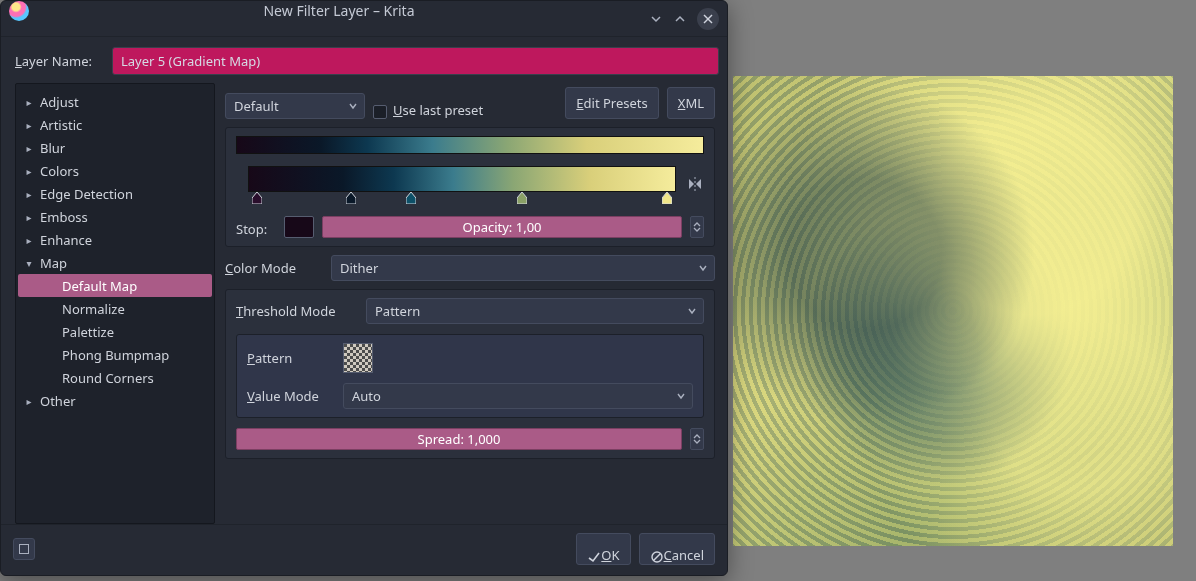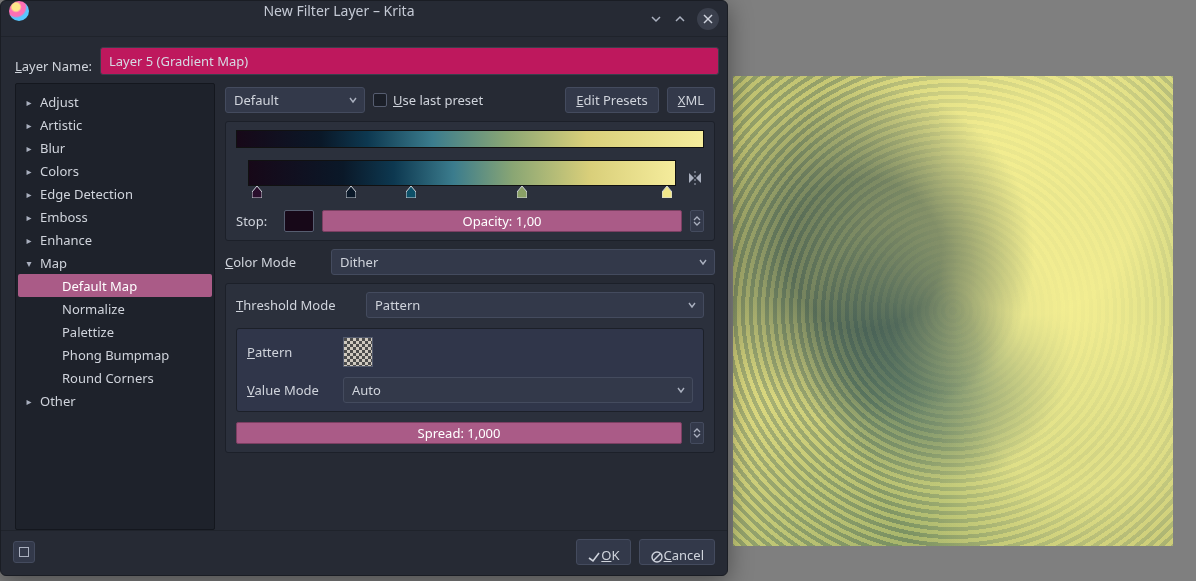--- a/index.html
+++ b/index.html
@@ -23,21 +23,21 @@
   .win-btns { display: flex; gap: 10px; align-items: center; }
   .chev { width: 14px; height: 14px; display:inline-block; }
   .chev svg { width:14px; height:14px; }
   .close-btn {
     width: 22px; height: 22px; border-radius: 50%; background: #3a3f4c;
     display:flex; align-items:center; justify-content:center;
   }
   .close-btn svg { width:12px; height:12px; }
 
   .row-layername {
-    display:flex; align-items:flex-end; gap:8px; padding: 10px 8px 8px 14px;
+    display:flex; align-items:center; gap:20px; padding: 10px 8px 8px 14px;
   }
   .label-underline { color:#d0d4dc; }
   .label-underline .u { text-decoration: underline; }
   .text-input {
     flex:1; background:#be185d; border:1px solid #3a3f4c; border-radius:3px;
     height:28px; padding:0 8px; color:#d6dae4;
   }
 
   .body-split { display:flex; flex:1; gap:8px; padding:0 10px 0 14px; min-height:0; }
 
@@ -49,33 +49,33 @@
     display:flex; align-items:center; height:23px; padding-left:6px; gap:6px;
     border-radius:2px; cursor:default;
   }
   .tree-item .caret { width:10px; display:inline-flex; justify-content:center; color:#aab0bf; font-size:10px; }
   .tree-child { padding-left:44px; height:23px; display:flex; align-items:center; border-radius:2px; }
   .tree-selected { background:#aa5b87; color:#fff; }
   .tree-selected span { color:#fff; }
 
   .right-pane { flex:1; display:flex; flex-direction:column; gap:8px; padding:4px 2px 0 2px; }
   .group-box { background:#2b303c; border:1px solid #1c2029; border-radius:3px; padding:8px 10px; }
-  .row { display:flex; align-items:center; gap:8px; }
+  .row { display:flex; align-items:flex-end; gap:8px; }
 
   .dropdown {
     background:#33394a; border:1px solid #444b5e; border-radius:3px;
     height:26px; display:flex; align-items:center; padding:0 8px; position:relative;
   }
   .dropdown .dd-arrow { position:absolute; right:6px; top:50%; transform:translateY(-50%); }
   .checkbox {
     width:14px; height:14px; background:#1b1f28; border:1px solid #565d70; border-radius:2px;
   }
   .btn {
     background:#33394a; border:1px solid #444b5e; border-radius:3px;
-    height:26px; padding:0 10px; display:flex; align-items:center;
+    height:32px; padding:0 10px; display:flex; align-items:center;
   }
 
   .grad-preview {
     height:18px; border:1px solid #111;
     background: linear-gradient(90deg, #170818 0%, #0a1828 18%, #0d3850 28%, #3b7c8d 42%, #8aa674 58%, #d9cf7a 75%, #f5ec9c 100%);
   }
   .grad-edit-wrap { display:flex; align-items:center; gap:10px; margin-top:12px; }
   .grad-edit { flex:1; }
   .grad-bar {
     height:26px; border:1px solid #111;

